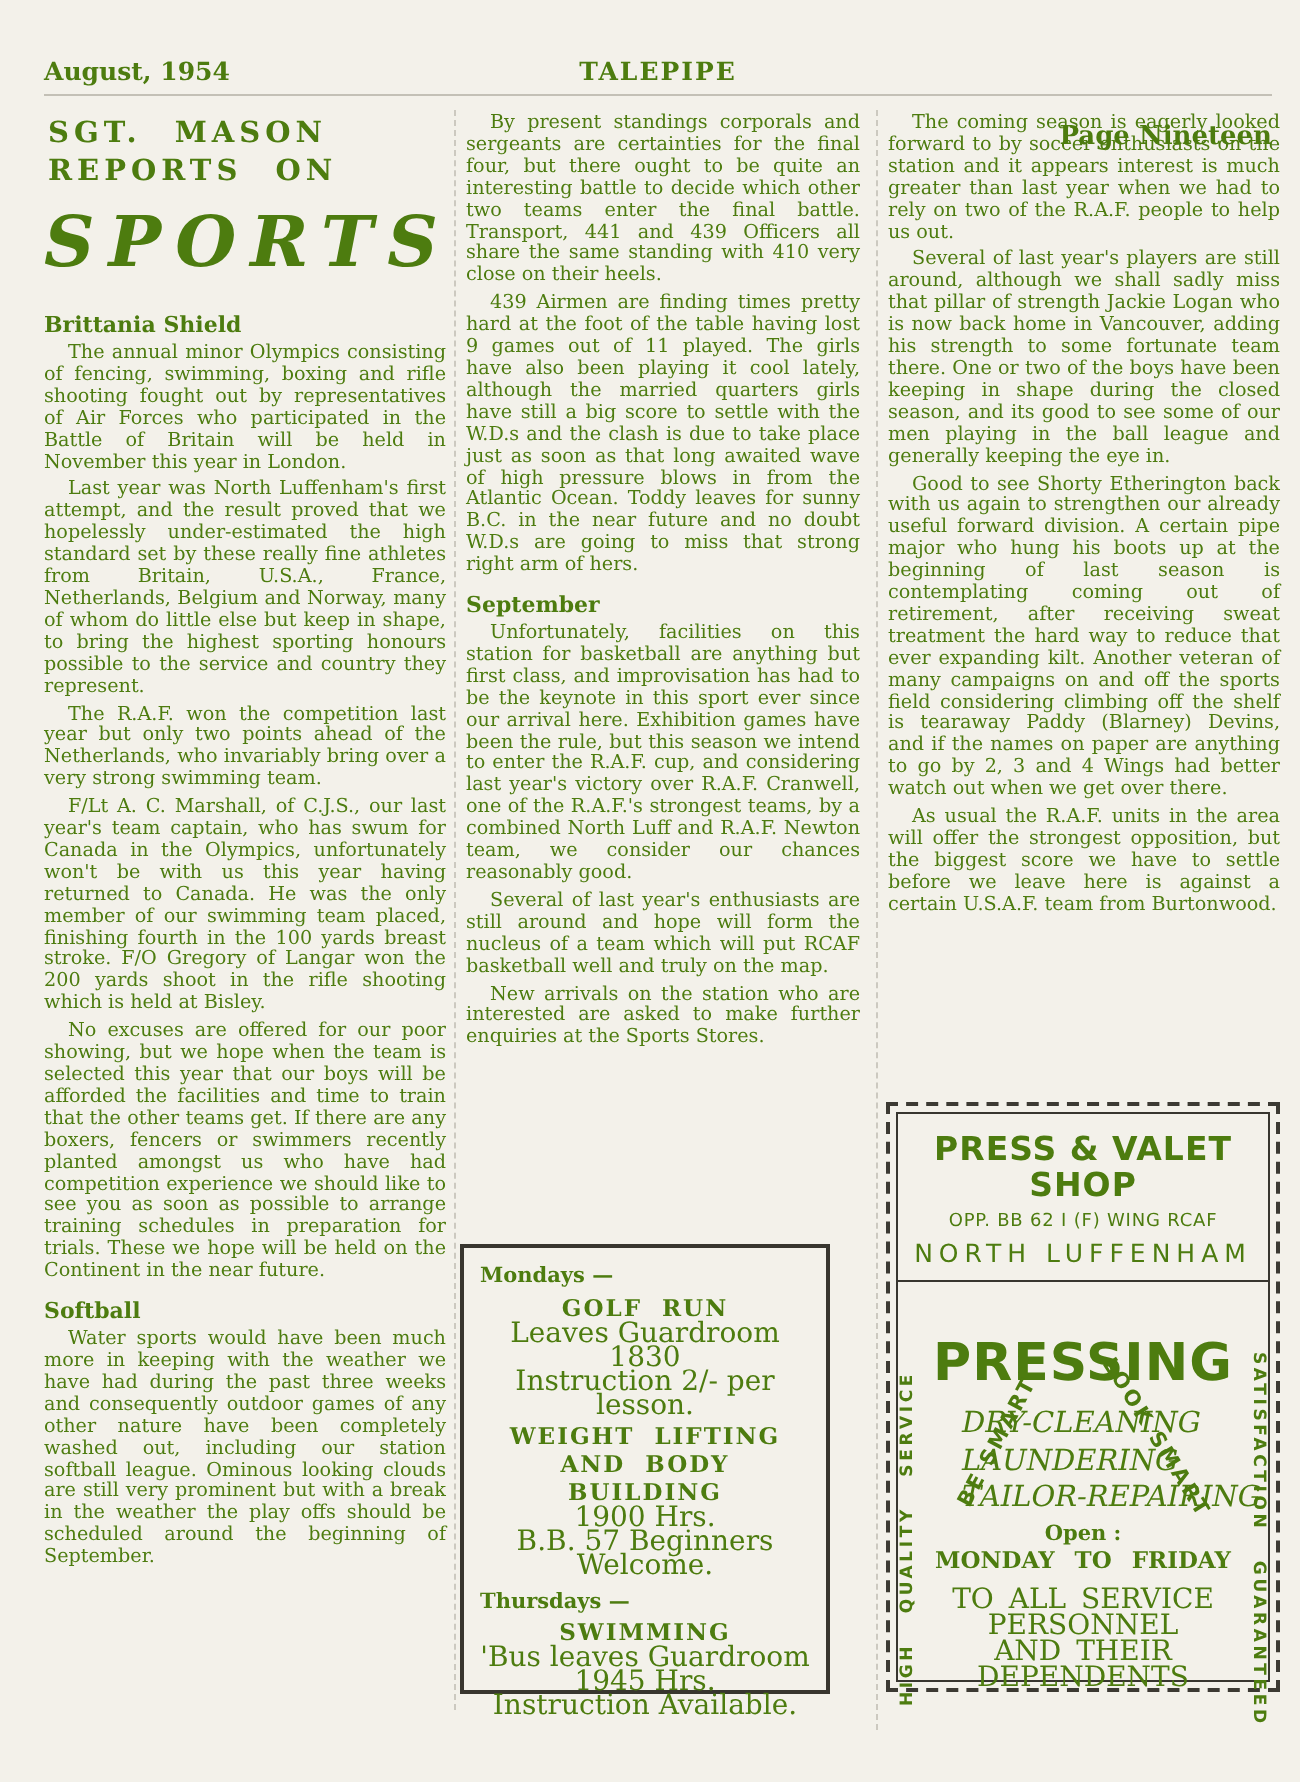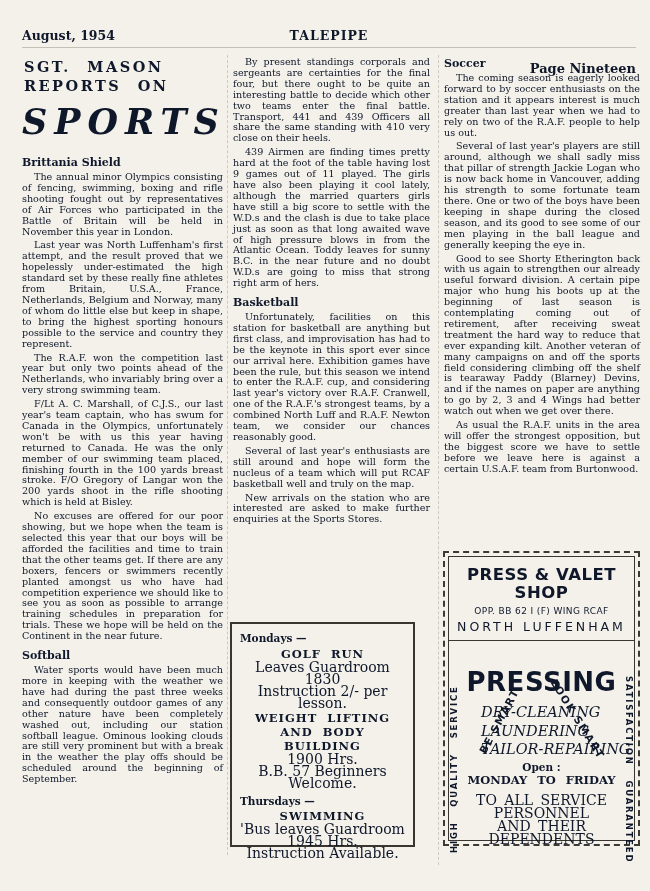--- a/index.html
+++ b/index.html
@@ -1,18 +1,18 @@
 <!DOCTYPE html>
 <html><head>
 <meta charset="utf-8">
 <style>
   html,body{margin:0;padding:0;background:#e8e6e0;}
   .page{
     position:relative;width:650px;height:891px;margin:0 auto;
-    background:#f3f1ea;color:#0f172a;overflow:hidden;
+    background:#f3f1ea;color:#4d7c0f;overflow:hidden;
     font-family:"DejaVu Serif", serif;
   }
   
   .masthead-row{position:absolute;left:22px;right:14px;top:28px;height:18px;}
   .mast-date{position:absolute;left:0;top:0;font-weight:bold;font-size:12.5px;}
   .mast-title{position:absolute;left:0;right:0;top:0;text-align:center;font-weight:bold;font-size:12.5px;letter-spacing:1px;}
   .mast-page{position:absolute;right:0;top:0;font-weight:bold;font-size:13px;margin-top:33px;}
   .header-rule{position:absolute;left:22px;right:14px;top:47px;border-top:1px solid #c3c0b6;}
   
   .col-rule{position:absolute;top:55px;width:0;border-left:1px dashed #ccc9c0;}
@@ -105,21 +105,21 @@
     <p class="body-p">No excuses are offered for our poor showing, but we hope when the team is selected this year that our boys will be afforded the facilities and time to train that the other teams get.  If there are any boxers, fencers or swimmers recently planted amongst us who have had competition experience we should like to see you as soon as possible to arrange training schedules in preparation for trials. These we hope will be held on the Continent in the near future.</p>
 
     <div class="sec-head">Softball</div>
     <p class="body-p">Water sports would have been much more in keeping with the weather we have had during the past three weeks and consequently outdoor games of any other nature have been completely washed out, including our station softball league. Ominous looking clouds are still very prominent but with a break in the weather the play offs should be scheduled around the beginning of September.</p>
   </div>
 
   <div class="col col-mid">
     <p class="body-p">By present standings corporals and sergeants are certainties for the final four, but there ought to be quite an interesting battle to decide which other two teams enter the final battle.  Transport, 441 and 439 Officers all share the same standing with 410 very close on their heels.</p>
     <p class="body-p">439 Airmen are finding times pretty hard at the foot of the table having lost 9 games out of 11 played.  The girls have also been playing it cool lately, although the married quarters girls have still a big score to settle with the W.D.s and the clash is due to take place just as soon as that long awaited wave of high pressure blows in from the Atlantic Ocean.  Toddy leaves for sunny B.C. in the near future and no doubt W.D.s are going to miss that strong right arm of hers.</p>
 
-    <div class="sec-head">Basketball</div>
+    <div class="sec-head">September</div>
     <p class="body-p">Unfortunately, facilities on this station for basketball are anything but first class, and improvisation has had to be the keynote in this sport ever since our arrival here. Exhibition games have been the rule, but this season we intend to enter the R.A.F. cup, and considering last year's victory over R.A.F. Cranwell, one of the R.A.F.'s strongest teams, by a combined North Luff and R.A.F. Newton team, we consider our chances reasonably good.</p>
     <p class="body-p">Several of last year's enthusiasts are still around and hope will form the nucleus of a team which will put RCAF basketball well and truly on the map.</p>
     <p class="body-p">New arrivals on the station who are interested are asked to make further enquiries at the Sports Stores.</p>
   </div>
 
   <div class="sched-box">
     <div class="sched-day first">Mondays —</div>
     <div class="sched-title">GOLF RUN</div>
     <div class="sched-line">Leaves Guardroom 1830</div>
     <div class="sched-line">Instruction 2/- per lesson.</div>
@@ -129,21 +129,20 @@
     <div class="sched-line">B.B. 57  Beginners Welcome.</div>
 
     <div class="sched-day">Thursdays —</div>
     <div class="sched-title">SWIMMING</div>
     <div class="sched-line">'Bus leaves Guardroom</div>
     <div class="sched-line">1945 Hrs.</div>
     <div class="sched-line">Instruction Available.</div>
   </div>
 
   <div class="col col-right">
-    <div class="sec-head first">Soccer</div>
     <p class="body-p">The coming season is eagerly looked forward to by soccer enthusiasts on the station and it appears interest is much greater than last year when we had to rely on two of the R.A.F. people to help us out.</p>
     <p class="body-p">Several of last year's players are still around, although we shall sadly miss that pillar of strength Jackie Logan who is now back home in Vancouver, adding his strength to some fortunate team there.  One or two of the boys have been keeping in shape during the closed season, and its good to see some of our men playing in the ball league and generally keeping the eye in.</p>
     <p class="body-p">Good to see Shorty Etherington back with us again to strengthen our already useful forward division.  A certain pipe major who hung his boots up at the beginning of last season is contemplating coming out of retirement, after receiving sweat treatment the hard way to reduce that ever expanding kilt.  Another veteran of many campaigns on and off the sports field considering climbing off the shelf is tearaway Paddy (Blarney) Devins, and if the names on paper are anything to go by 2, 3 and 4 Wings had better watch out when we get over there.</p>
     <p class="body-p">As usual the R.A.F. units in the area will offer the strongest opposition, but the biggest score we have to settle before we leave here is against a certain U.S.A.F. team from Burtonwood.</p>
   </div>
 
   <div class="valet-outer">
     <div class="valet-inner">
       <div class="valet-head">
         <div class="valet-shop">PRESS &amp; VALET SHOP</div>

